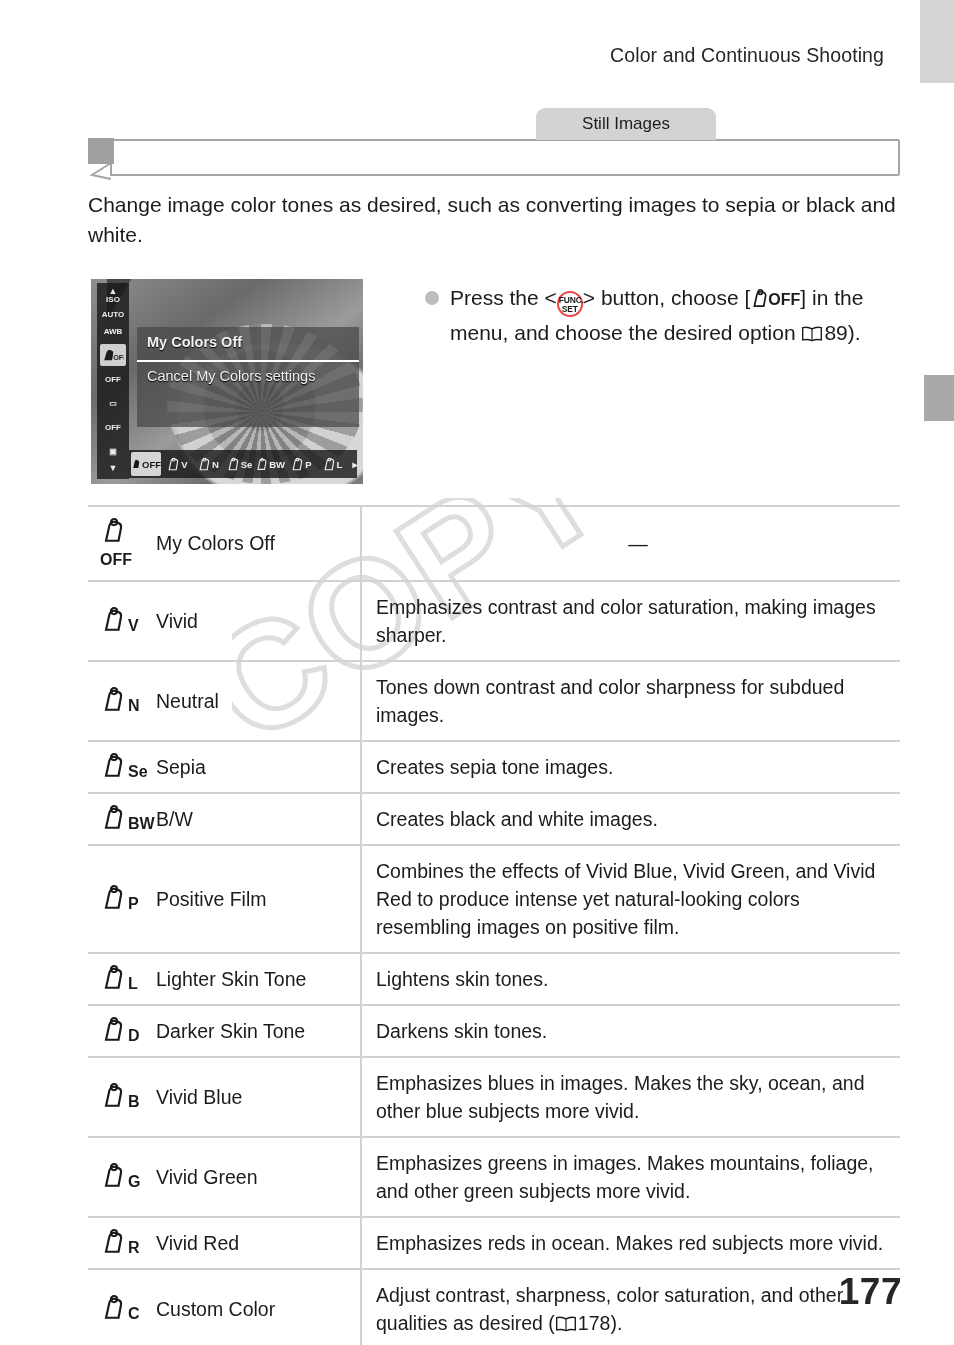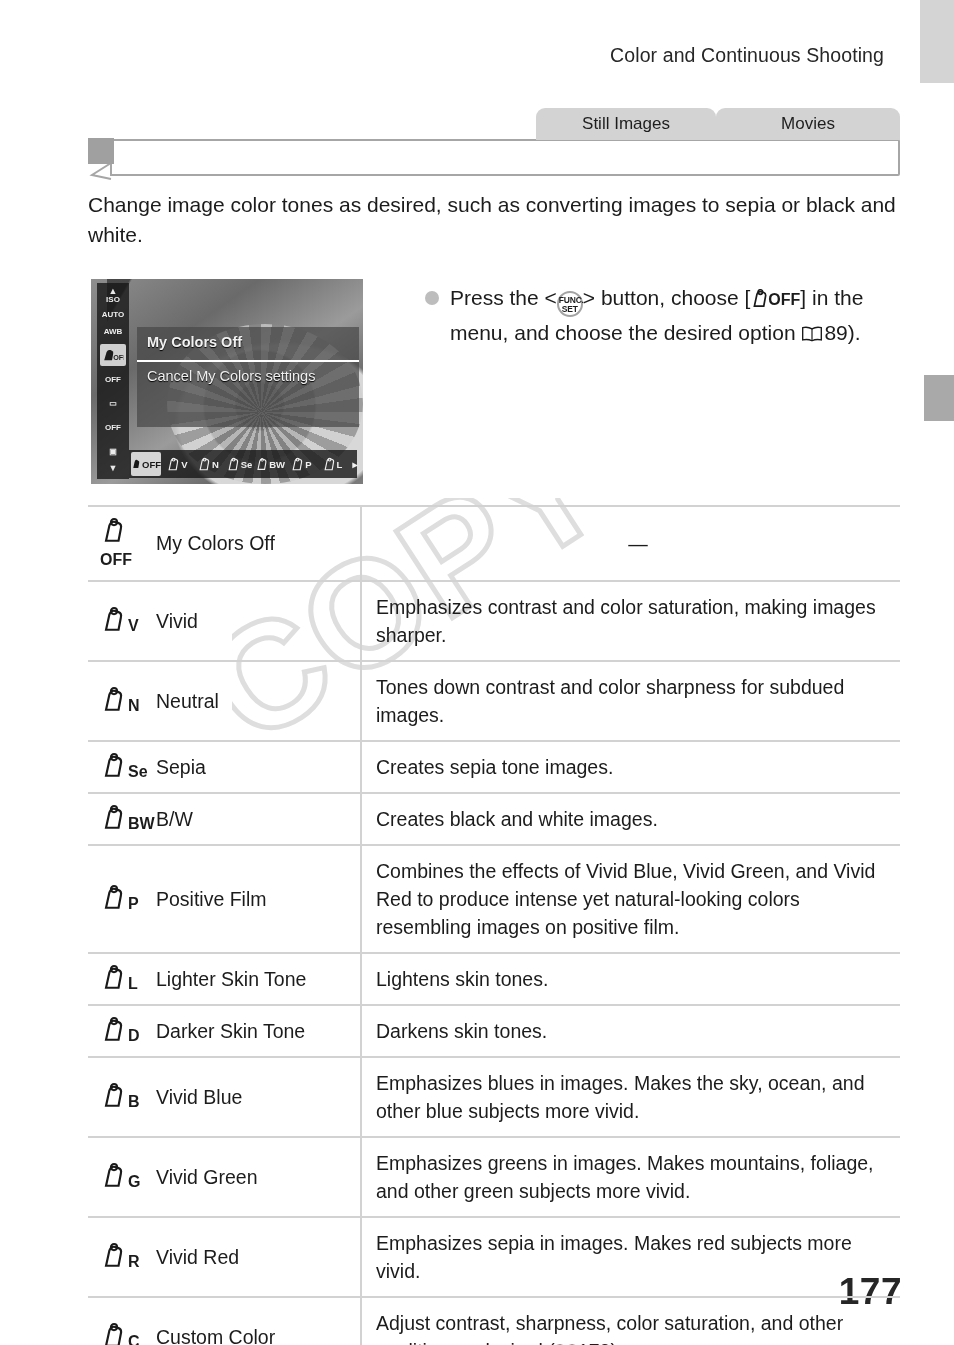--- a/index.html
+++ b/index.html
@@ -300,21 +300,21 @@
     border-bottom: 9px solid transparent;
     margin: 8px 11px 0 0;
   }
   .instr-text { flex: 1 1 auto; }
 
   
   .funcset {
     display: inline-block;
     width: 26px;
     height: 26px;
-    border: 2px solid #a3a3a3;
+    border: 2px solid #ef4444;
     border-radius: 50%;
     vertical-align: -7px;
     font-size: 8.5px;
     font-weight: bold;
     line-height: 9px;
     text-align: center;
     padding-top: 3px;
     box-sizing: border-box;
     white-space: pre-line;
     letter-spacing: -0.2px;
@@ -382,21 +382,20 @@
 </head>
 <body>
 
 <div class="edge-tab t1"></div>
 <div class="edge-tab t2"></div>
 
 <div id="page-header">Color and Continuous Shooting</div>
 
 <div id="mode-tabs">
   <div class="mode-tab still">Still Images</div>
-  <div class="mode-tab movies">Movies</div>
 </div>
 
 <svg id="title-notch" viewBox="0 0 24 18">
   <path d="M22 1 L3 13 L22 17" fill="none" stroke="#a6a6a6" stroke-width="2"></path>
 </svg>
 <div id="title-flag"></div>
 <div id="title-bar">
   <div id="title-bar-text"></div>
 </div>
 
@@ -620,21 +619,21 @@
     </tr>
 
     <tr>
       <td class="c-icon">
         <svg class="pal-icon" width="28" height="25" viewBox="0 0 22 22">
             <path d="M4 20 L7 6.5 Q8.5 2.5 12 3.5 L15 4.5 Q18 5.5 17 9.5 L15 20 Z" fill="none" stroke="#1a1a1a" stroke-width="1.9"></path>
             <circle cx="11" cy="3.6" r="2.7" fill="none" stroke="#1a1a1a" stroke-width="1.8"></circle>
           </svg><span style="font-weight:bold;font-size:16px;vertical-align:-1px;">R</span>
       </td>
       <td class="c-name">Vivid Red</td>
-      <td class="c-desc">Emphasizes sepia in images. Makes red subjects more vivid.</td>
+      <td class="c-desc">Emphasizes reds in ocean. Makes red subjects more vivid.</td>
     </tr>
 
     <tr>
       <td class="c-icon">
         <svg class="pal-icon" width="28" height="25" viewBox="0 0 22 22">
             <path d="M4 20 L7 6.5 Q8.5 2.5 12 3.5 L15 4.5 Q18 5.5 17 9.5 L15 20 Z" fill="none" stroke="#1a1a1a" stroke-width="1.9"></path>
             <circle cx="11" cy="3.6" r="2.7" fill="none" stroke="#1a1a1a" stroke-width="1.8"></circle>
           </svg><span style="font-weight:bold;font-size:16px;vertical-align:-1px;">C</span>
       </td>
       <td class="c-name">Custom Color</td>

